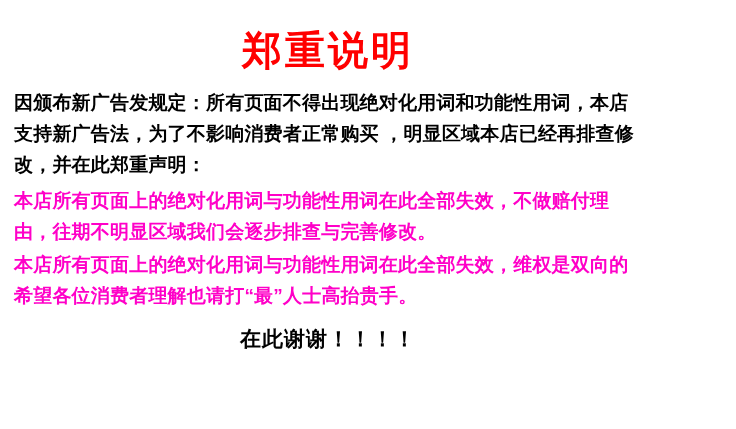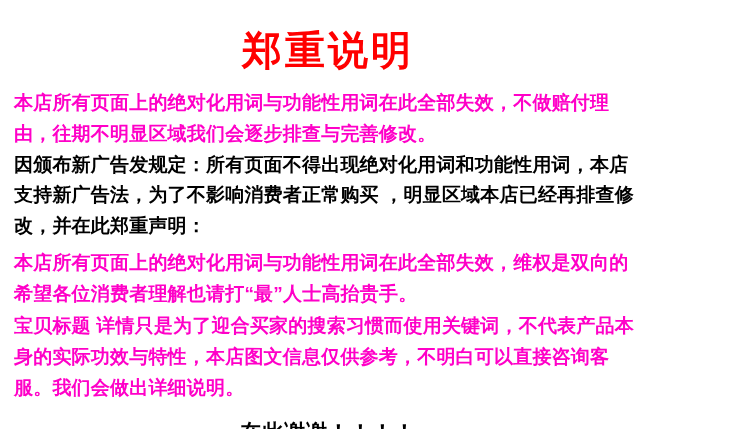--- a/index.html
+++ b/index.html
@@ -62,25 +62,24 @@
 </style>
 </head>
 <body>
 
 <div class="page">
 
   <div class="title">郑重说明</div>
 
   <div class="body-block">
 
+    <p class="para black">因颁布新广告发规定：所有页面不得出现绝对化用词和功能性用词，本店支持新广告法，为了不影响消费者正常购买 ，明显区域本店已经再排查修改，并在此郑重声明：</p>
+
     <p class="para magenta">本店所有页面上的绝对化用词与功能性用词在此全部失效，不做赔付理由，往期不明显区域我们会逐步排查与完善修改。</p>
-
-    <p class="para black">因颁布新广告发规定：所有页面不得出现绝对化用词和功能性用词，本店支持新广告法，为了不影响消费者正常购买 ，明显区域本店已经再排查修改，并在此郑重声明：</p>
 
     <p class="para magenta">本店所有页面上的绝对化用词与功能性用词在此全部失效，维权是双向的希望各位消费者理解也请打“最”人士高抬贵手。</p>
 
-    <p class="para magenta">宝贝标题 详情只是为了迎合买家的搜索习惯而使用关键词，不代表产品本身的实际功效与特性，本店图文信息仅供参考，不明白可以直接咨询客服。我们会做出详细说明。</p>
 
     <div class="closing">在此谢谢！！！！</div>
 
   </div>
 
 </div>
 
 </body></html>

